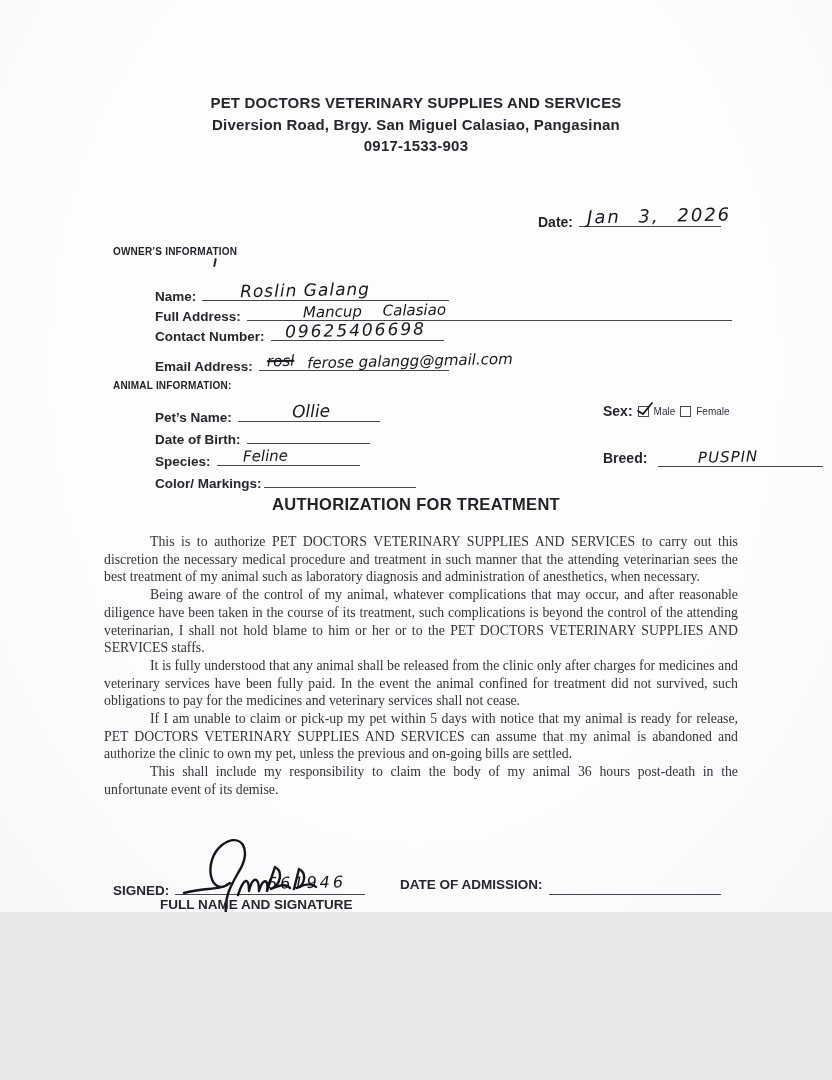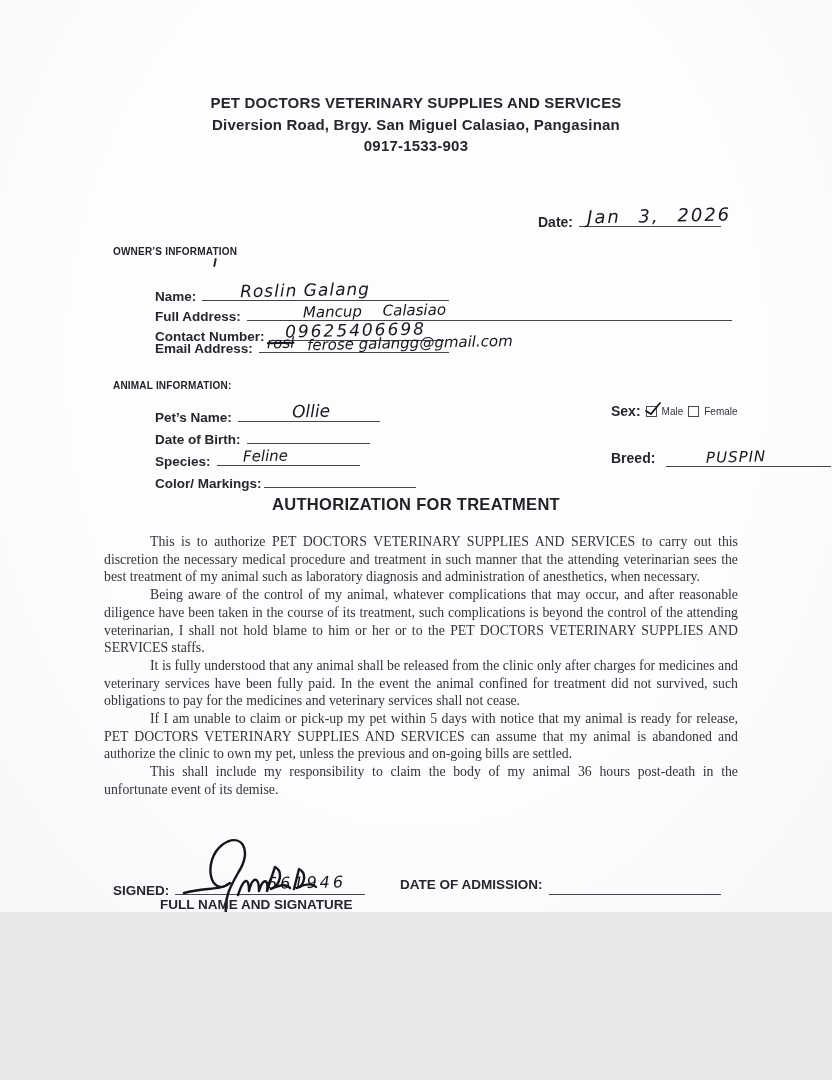--- a/index.html
+++ b/index.html
@@ -31,21 +31,21 @@
   .date-row .lbl{font-size:14px;}
   .date-row .uline{width:142px;height:24px;}
   .hand-date{font-size:18px;letter-spacing:2px;word-spacing:10px;left:8px;}
   
   .owner-head{position:absolute;top:246px;left:113px;}
   .stray-mark{position:absolute;top:258px;left:214px;width:2px;height:9px;
     background:#2a2a33;border-radius:2px;transform:rotate(12deg);}
   
   .animal-head{position:absolute;top:380px;left:113px;}
   .sexgroup{position:absolute;left:448px;top:-1px;display:flex;align-items:center;gap:5px;}
-  .sexgroup .lbl{font-size:14px;margin-left:8px;}
+  .sexgroup .lbl{font-size:14px;}
   .cbx{position:relative;display:inline-block;width:9px;height:9px;
     border:1.4px solid #4a4a52;background:transparent;}
   .cbx .check{position:absolute;left:-3px;top:-6px;}
   .optlabel{font-size:10px;color:#33333c;}
   
   .auth-head{position:absolute;top:495px;left:0;width:100%;text-align:center;
     font-weight:bold;font-size:16.5px;color:#222229;letter-spacing:.3px;}
   .body-copy{position:absolute;top:533px;left:104px;width:634px;
     font-size:13.8px;line-height:17.7px;text-align:justify;color:#33333b;}
   .body-copy p{margin:0;text-indent:46px;font-family:Liberation Serif, serif;}
@@ -98,21 +98,21 @@
     </span>
   </div>
 
   <div class="frow" style="top:323px;">
     <span class="lbl">Contact Number:</span>
     <span class="uline" style="width:173px;">
       <span class="hand hand-on-line" style="left:14px;font-size:17px;letter-spacing:2px;">09625406698</span>
     </span>
   </div>
 
-  <div class="frow" style="top:335px;">
+  <div class="frow" style="top:353px;">
     <span class="lbl">Email Address:</span>
     <span class="uline" style="width:190px;">
       <span class="hand-on-line" style="left:8px;white-space:nowrap;">
         <s class="hand" style="font-size:15px;">rosl</s>
         <span class="hand" style="font-size:15px;margin-left:8px;">ferose galangg@gmail.com</span>
       </span>
     </span>
   </div>
 
   <div class="animal-head sec">ANIMAL INFORMATION:</div>

